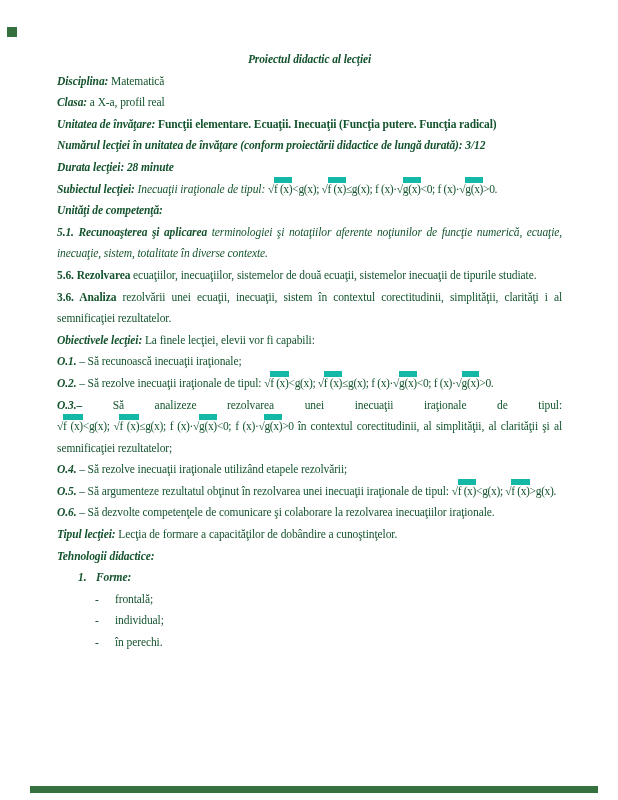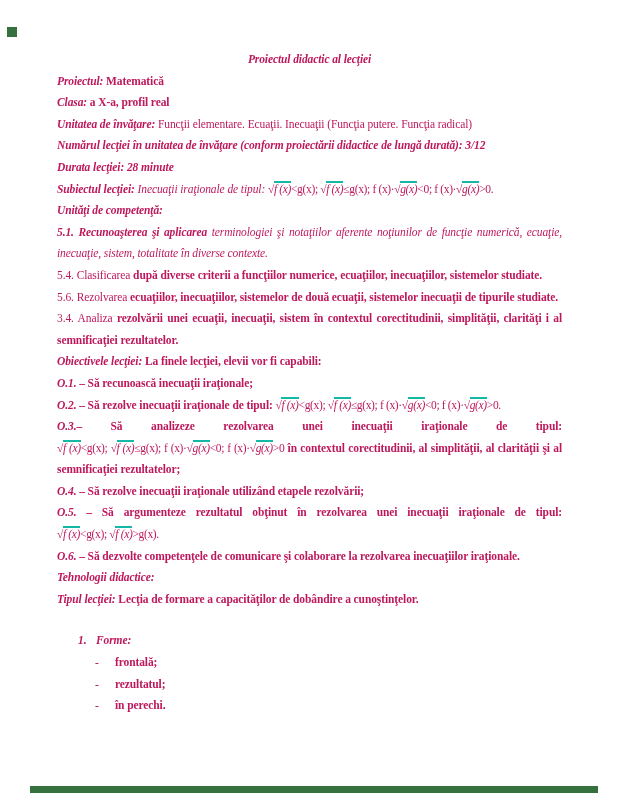--- a/index.html
+++ b/index.html
@@ -1,68 +1,67 @@
 <!DOCTYPE html>
 <html><head>
 <meta charset="utf-8">
 <style>
   html,body{margin:0;padding:0;background:#ffffff;}
   .page{
     position:relative;width:618px;height:800px;background:#ffffff;
-    font-family:"Liberation Serif","DejaVu Serif",serif;color:#be185d;
+    font-family:"Liberation Serif","DejaVu Serif",serif;color:#14532d;
     overflow:hidden;
   }
   .corner-mark{position:absolute;left:7px;top:27px;width:10px;height:10px;}
   .bottom-bar{position:absolute;left:30px;top:786px;width:568px;height:7px;}
   .doc{
     position:absolute;left:57px;top:49px;width:505px;
     font-size:11.5px;line-height:21.6px;letter-spacing:-0.1px;
   }
   p.para{margin:0;text-align:justify;}
   p.align-center{text-align:center;}
   .run-bi{font-weight:bold;font-style:italic;}
-  .run-b{font-weight:normal;}
+  .run-b{font-weight:bold;}
   .run-i{font-style:italic;}
-  .run-r{font-style:normal;font-weight:bold;}
+  .run-r{font-style:normal;font-weight:normal;}
   .run-m{}
   .f{white-space:nowrap;letter-spacing:-0.35px;}
   .rad{white-space:nowrap;}
   .rad .sqrt{font-style:normal;}
-  .rad .vinc{font-style:italic;border-top:2px solid #14b8a6;}
-  p.num{padding-left:21px;margin-top:20px;}
+  .rad .vinc{border-top:6px solid #14b8a6;}
+  p.num{padding-left:21px;}
   .run-numlbl{display:inline-block;width:18px;font-weight:bold;font-style:italic;}
   p.dash{padding-left:38px;}
   .run-bullet{display:inline-block;width:20px;font-style:normal;}
 </style>
 </head>
 <body>
 
 <div class="page">
   <div class="corner-mark" style="background: rgb(53, 113, 63);"></div>
   <div class="doc">
       <p class="para align-center"><span class="run-bi">Proiectul didactic al lecţiei</span></p>
-      <p class="para"><span class="run-bi">Proiectul: </span><span class="run-r">Matematică</span></p>
+      <p class="para"><span class="run-bi">Disciplina: </span><span class="run-r">Matematică</span></p>
       <p class="para"><span class="run-bi">Clasa: </span><span class="run-r">a X-a, profil real</span></p>
       <p class="para"><span class="run-bi">Unitatea de învăţare: </span><span class="run-b">Funcţii elementare. Ecuaţii. Inecuaţii (Funcţia putere. Funcţia radical)</span></p>
       <p class="para"><span class="run-bi">Numărul lecţiei în unitatea de învăţare (conform proiectării didactice de lungă durată): 3/12</span></p>
       <p class="para"><span class="run-bi">Durata lecţiei: 28 minute</span></p>
       <p class="para"><span class="run-bi">Subiectul lecţiei: </span><span class="run-i">Inecuaţii iraţionale de tipul: </span><span class="f"><span class="rad"><span class="sqrt">√</span><span class="vinc">f (x)</span></span><span class="run-m">&lt;g(x); </span></span><span class="f"><span class="rad"><span class="sqrt">√</span><span class="vinc">f (x)</span></span><span class="run-m">≤g(x); </span></span><span class="f"><span class="run-m">f (x)·</span><span class="rad"><span class="sqrt">√</span><span class="vinc">g(x)</span></span><span class="run-m">&lt;0; </span></span><span class="f"><span class="run-m">f (x)·</span><span class="rad"><span class="sqrt">√</span><span class="vinc">g(x)</span></span><span class="run-m">&gt;0.</span></span></p>
       <p class="para"><span class="run-bi">Unităţi de competenţă:</span></p>
       <p class="para"><span class="run-bi">5.1. Recunoaşterea şi aplicarea</span><span class="run-i"> terminologiei şi notaţiilor aferente noţiunilor de funcţie numerică, ecuaţie, inecuaţie, sistem, totalitate în diverse contexte.</span></p>
-      <p class="para"><span class="run-b">5.4. Clasificarea</span><span class="run-r"> după diverse criterii a funcţiilor numerice, ecuaţiilor, inecuaţiilor, sistemelor studiate.</span></p>
       <p class="para"><span class="run-b">5.6. Rezolvarea</span><span class="run-r"> ecuaţiilor, inecuaţiilor, sistemelor de două ecuaţii, sistemelor inecuaţii de tipurile studiate.</span></p>
-      <p class="para"><span class="run-b">3.4. Analiza</span><span class="run-r"> rezolvării unei ecuaţii, inecuaţii, sistem în contextul corectitudinii, simplităţii, clarităţi i al semnificaţiei rezultatelor.</span></p>
+      <p class="para"><span class="run-b">3.6. Analiza</span><span class="run-r"> rezolvării unei ecuaţii, inecuaţii, sistem în contextul corectitudinii, simplităţii, clarităţi i al semnificaţiei rezultatelor.</span></p>
       <p class="para"><span class="run-bi">Obiectivele lecţiei:</span><span class="run-r"> La finele lecţiei, elevii vor fi capabili:</span></p>
       <p class="para"><span class="run-bi">O.1.</span><span class="run-r"> – Să recunoască inecuaţii iraţionale;</span></p>
       <p class="para"><span class="run-bi">O.2.</span><span class="run-r"> – Să rezolve inecuaţii iraţionale de tipul: </span><span class="f"><span class="rad"><span class="sqrt">√</span><span class="vinc">f (x)</span></span><span class="run-m">&lt;g(x); </span></span><span class="f"><span class="rad"><span class="sqrt">√</span><span class="vinc">f (x)</span></span><span class="run-m">≤g(x); </span></span><span class="f"><span class="run-m">f (x)·</span><span class="rad"><span class="sqrt">√</span><span class="vinc">g(x)</span></span><span class="run-m">&lt;0; </span></span><span class="f"><span class="run-m">f (x)·</span><span class="rad"><span class="sqrt">√</span><span class="vinc">g(x)</span></span><span class="run-m">&gt;0.</span></span></p>
       <p class="para"><span class="run-bi">O.3.–</span><span class="run-r"> Să analizeze rezolvarea unei inecuaţii iraţionale de tipul: </span><span class="f"><span class="rad"><span class="sqrt">√</span><span class="vinc">f (x)</span></span><span class="run-m">&lt;g(x); </span></span><span class="f"><span class="rad"><span class="sqrt">√</span><span class="vinc">f (x)</span></span><span class="run-m">≤g(x); </span></span><span class="f"><span class="run-m">f (x)·</span><span class="rad"><span class="sqrt">√</span><span class="vinc">g(x)</span></span><span class="run-m">&lt;0; </span></span><span class="f"><span class="run-m">f (x)·</span><span class="rad"><span class="sqrt">√</span><span class="vinc">g(x)</span></span><span class="run-m">&gt;0 </span></span><span class="run-r">în contextul corectitudinii, al simplităţii, al clarităţii şi al semnificaţiei rezultatelor;</span></p>
       <p class="para"><span class="run-bi">O.4.</span><span class="run-r"> – Să rezolve inecuaţii iraţionale utilizând etapele rezolvării;</span></p>
       <p class="para"><span class="run-bi">O.5.</span><span class="run-r"> – Să argumenteze rezultatul obţinut în rezolvarea unei inecuaţii iraţionale de tipul: </span><span class="f"><span class="rad"><span class="sqrt">√</span><span class="vinc">f (x)</span></span><span class="run-m">&lt;g(x); </span></span><span class="f"><span class="rad"><span class="sqrt">√</span><span class="vinc">f (x)</span></span><span class="run-m">&gt;g(x).</span></span></p>
       <p class="para"><span class="run-bi">O.6.</span><span class="run-r"> – Să dezvolte competenţele de comunicare şi colaborare la rezolvarea inecuaţiilor iraţionale.</span></p>
+      <p class="para"><span class="run-bi">Tipul lecţiei:</span><span class="run-r"> Lecţia de formare a capacităţilor de dobândire a cunoştinţelor.</span></p>
       <p class="para"><span class="run-bi">Tehnologii didactice:</span></p>
-      <p class="para"><span class="run-bi">Tipul lecţiei:</span><span class="run-r"> Lecţia de formare a capacităţilor de dobândire a cunoştinţelor.</span></p>
       <p class="para num"><span class="run-numlbl">1.</span><span class="run-bi">Forme:</span></p>
       <p class="para dash"><span class="run-bullet">-</span><span class="run-r">frontală;</span></p>
-      <p class="para dash"><span class="run-bullet">-</span><span class="run-r">rezultatul;</span></p>
+      <p class="para dash"><span class="run-bullet">-</span><span class="run-r">individual;</span></p>
       <p class="para dash"><span class="run-bullet">-</span><span class="run-r">în perechi.</span></p>
     </div>
   <div class="bottom-bar" style="background: rgb(53, 113, 63);"></div>
 </div>
 
 </body></html>

